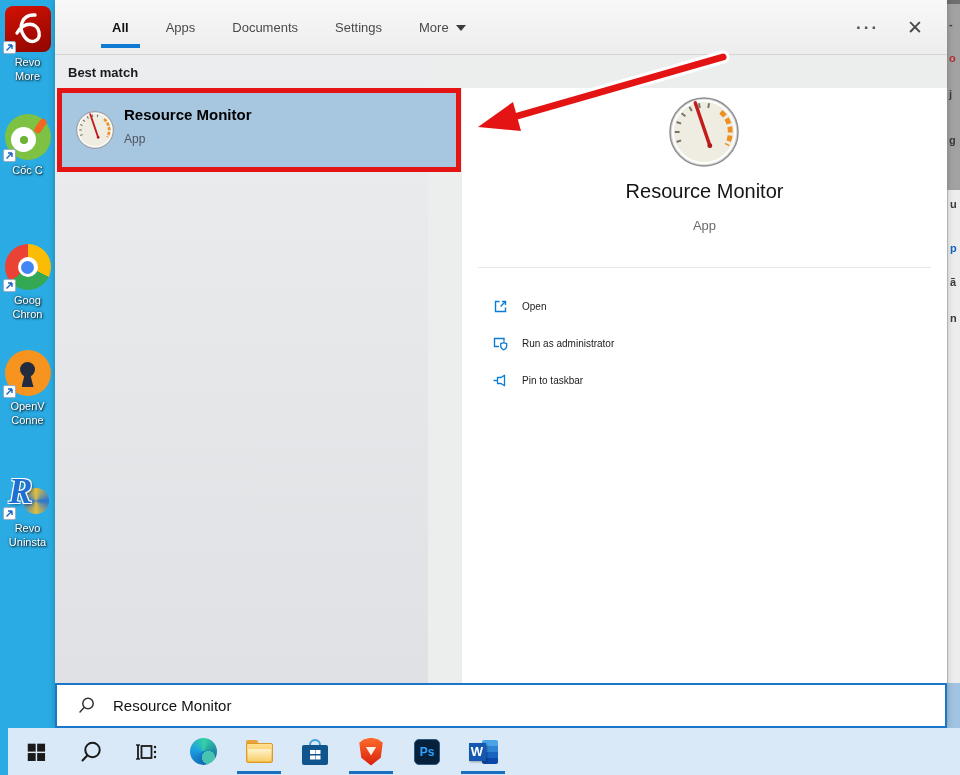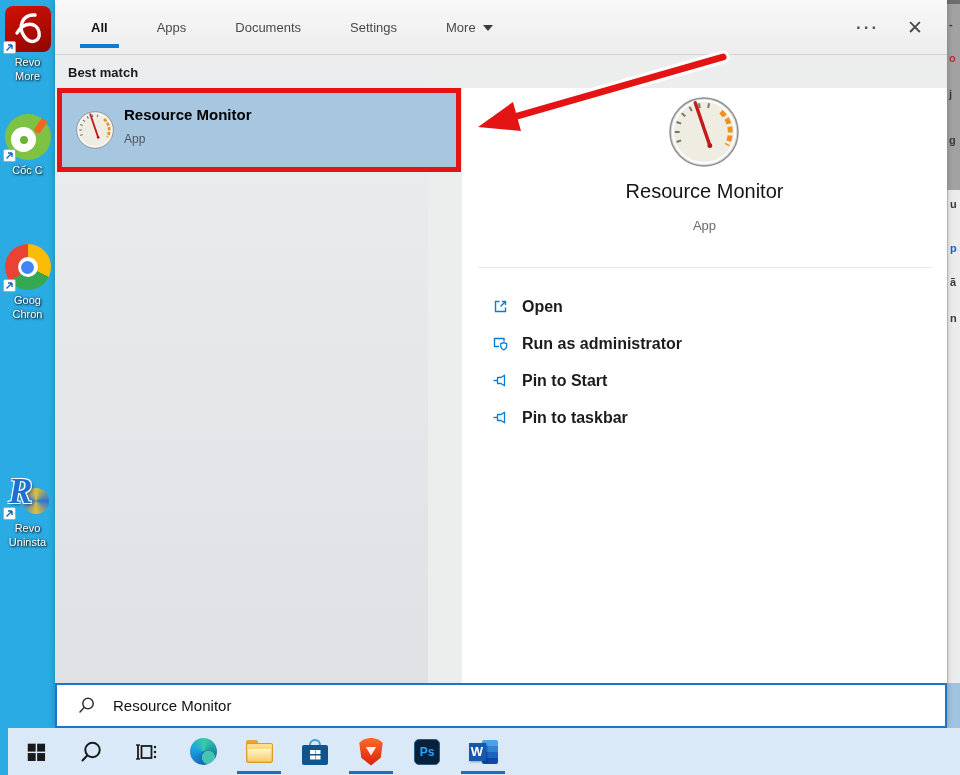--- a/index.html
+++ b/index.html
@@ -68,21 +68,21 @@
   .frag.blue { color:#1565c0; }
   .frag.red { color:#b03030; }
 
   
   .panel { position:absolute; left:55px; top:0; width:892px; height:728px; z-index:3;
            background:#eceded; box-shadow:0 0 6px rgba(0,0,0,.25); }
 
   .panel-header { position:absolute; top:0; left:0; right:0; height:55px;
                   background:linear-gradient(#f8f8f8,#ededee); border-bottom:1px solid #d5d5d5;
                   display:flex; align-items:center; }
-  .tabs { display:flex; align-items:center; gap:45px; padding-left:34px; }
+  .tabs { display:flex; align-items:center; gap:33px; padding-left:23px;margin-left:32px; }
   .tab { position:relative; font-size:13px; color:#4a4a4a; padding:6px 2px; cursor:default; }
   .tab.active { font-weight:bold; color:#111; }
   .tab.active .tab-underline { position:absolute; left:-9px; right:-9px; bottom:-7px; height:4px;
                                background:#0f7ad1; }
   .caret { display:inline-block; margin-left:7px; width:0; height:0; border-left:5px solid transparent;
            border-right:5px solid transparent; border-top:6px solid #3c3c3c; vertical-align:middle; }
   .hdr-right { position:absolute; right:0; top:0; height:55px; display:flex; align-items:center; }
   .ellipsis { font-size:17px; color:#555; letter-spacing:2px; margin-right:28px; font-weight:bold; }
   .close-x { font-size:19px; color:#4a4a4a; margin-right:24px; }
 
@@ -98,21 +98,21 @@
 
   
   .preview { position:absolute; left:407px; top:88px; width:485px; height:595px; background:#fff; }
   .pv-gauge { position:absolute; left:205px; top:7px; width:74px; height:74px; }
   .pv-title { position:absolute; left:0; right:0; top:92px; text-align:center; font-size:20px; color:#141414; }
   .pv-sub { position:absolute; left:0; right:0; top:130px; text-align:center; font-size:13px; color:#6a6a6a; }
   .pv-divider { position:absolute; left:16px; right:16px; top:179px; height:1px; background:#e8e8e8; }
   .pv-actions { position:absolute; left:0; right:0; top:200px; }
   .pv-action { display:flex; align-items:center; height:37px; padding-left:30px; }
   .pv-action svg { flex:0 0 auto; }
-  .pv-action .a-label { margin-left:13px; font-size:16px; color:#1b1b1b;font-weight:bold; }
+  .pv-action .a-label { margin-left:13px; font-size:10px; color:#1b1b1b; }
 
   
   .search-row { position:absolute; left:0; top:683px; width:892px; height:45px; background:#fff;
                 border:2px solid #1976c8; display:flex; align-items:center; }
   .search-row svg { margin-left:20px; flex:0 0 auto; }
   .search-input { border:none; outline:none; margin-left:17px; font-size:15px; color:#111;
                   font-family:"Liberation Sans", sans-serif; width:700px; background:transparent; }
 
   
   .taskbar { position:absolute; left:8px; top:728px; width:960px; height:47px; background:#d9e9f7; z-index:4; }
@@ -209,20 +209,37 @@
           <svg width="11" height="11" viewBox="0 0 11 11">
             <path d="M2.5 8.5 L8 3 M8 3 H4 M8 3 V7" stroke="#1565c0" stroke-width="1.4" fill="none"></path>
           </svg>
         </span>
     </div>
     <div class="dt-lbl">
       <div>Cốc C</div>
     </div>
   </div>
 
+  <div class="dt-icon" style="top:350px">
+    <div class="dt-art">
+      <div class="art-ovpn">
+        <div class="khead"></div>
+          <div class="kbody"></div>
+      </div>
+      <span class="badge">
+          <svg width="11" height="11" viewBox="0 0 11 11">
+            <path d="M2.5 8.5 L8 3 M8 3 H4 M8 3 V7" stroke="#1565c0" stroke-width="1.4" fill="none"></path>
+          </svg>
+        </span>
+    </div>
+    <div class="dt-lbl">
+      <div>OpenV</div>
+      <div>Conne</div>
+    </div>
+  </div>
 
   <div class="dt-icon" style="top:472px">
     <div class="dt-art">
       <div class="art-revo">
         <div class="swirl"></div>
         <div class="rletter">R</div>
       </div>
       <span class="badge">
           <svg width="11" height="11" viewBox="0 0 11 11">
             <path d="M2.5 8.5 L8 3 M8 3 H4 M8 3 V7" stroke="#1565c0" stroke-width="1.4" fill="none"></path>
@@ -343,27 +360,20 @@
             <path d="M12 6.5 V3.5 H2.5 V11.5 H7" stroke="#0b7bd6" stroke-width="1.4" fill="none"></path>
             <path d="M11.7 7.6 L14.7 8.7 V10.8 C14.7 12.7 13.4 14.2 11.7 14.8 C10 14.2 8.7 12.7 8.7 10.8 V8.7 Z" stroke="#0b7bd6" stroke-width="1.3" fill="none" stroke-linejoin="round"></path>
           </svg>
           <span class="a-label">Run as administrator</span>
         </div>
         <div class="pv-action">
           <svg width="17" height="17" viewBox="0 0 17 17">
             <path d="M1.5 8.5 H5" stroke="#0b7bd6" stroke-width="1.4" fill="none"></path>
             <path d="M5.5 5.5 H9 L12.5 3.2 V13.8 L9 11.5 H5.5 Z" stroke="#0b7bd6" stroke-width="1.3" fill="none" stroke-linejoin="round"></path>
           </svg>
-          <span class="a-label">Pin to Start</span>
-        </div>
-        <div class="pv-action">
-          <svg width="17" height="17" viewBox="0 0 17 17">
-            <path d="M1.5 8.5 H5" stroke="#0b7bd6" stroke-width="1.4" fill="none"></path>
-            <path d="M5.5 5.5 H9 L12.5 3.2 V13.8 L9 11.5 H5.5 Z" stroke="#0b7bd6" stroke-width="1.3" fill="none" stroke-linejoin="round"></path>
-          </svg>
           <span class="a-label">Pin to taskbar</span>
         </div>
       </div>
     </div>
 
     <div class="search-row">
       <svg width="19" height="19" viewBox="0 0 19 19">
         <circle cx="11" cy="7.5" r="5.2" stroke="#333" stroke-width="1.5" fill="none"></circle>
         <line x1="7.1" y1="11.6" x2="3" y2="16" stroke="#333" stroke-width="1.5" stroke-linecap="round"></line>
       </svg>

